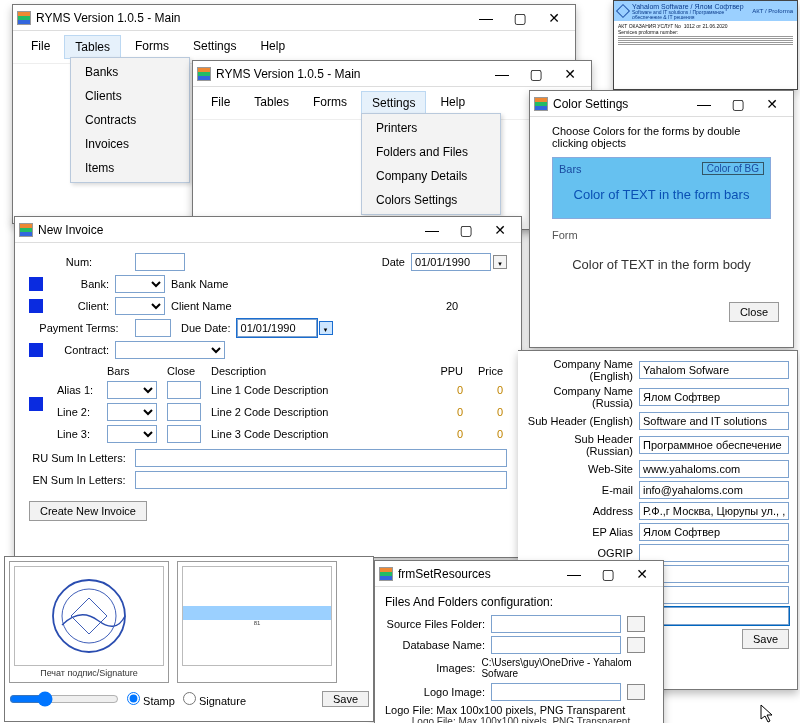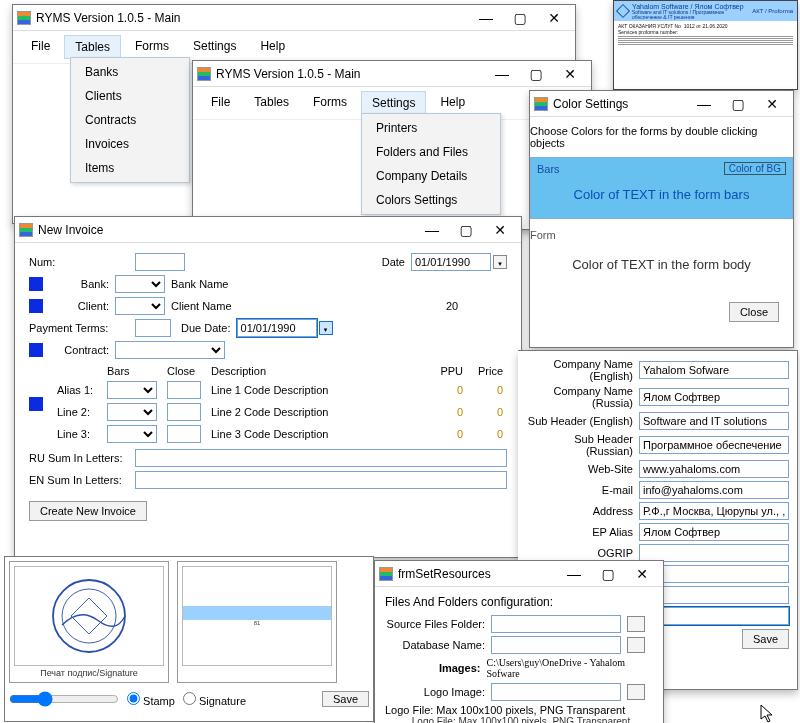--- a/index.html
+++ b/index.html
@@ -24,21 +24,21 @@
   select { height: 18px; }
   input.dt { width: 80px; }
   .datewrap { display: inline-flex; align-items: center; gap: 2px; }
   .dtpick { width: 14px; height: 14px; border: 1px solid #888; display: inline-flex; align-items: flex-end; justify-content: center; font-size: 10px; cursor: pointer; background: #f4f4f4; }
   .dtpick::after { content: "▾"; font-size: 7px; }
   .btn { border: 1px solid #999; background: #f2f2f2; padding: 3px 10px; font-size: 11px; cursor: pointer; }
   .sq { width: 14px; height: 14px; background: #0a2be0; display: inline-block; }
 
   
   #invoice .row { display: flex; align-items: center; gap: 6px; padding: 2px 0; }
-  #invoice .lab { width: 100px; text-align: left; }
+  #invoice .lab { width: 100px; text-align: center; }
   #invoice .lines td, #invoice .lines th { padding: 2px 4px; font-size: 11px; font-weight: normal; }
   #invoice .lines th { text-align: left; }
   #invoice .lines .r { text-align: right; }
 
   
   #colorset .bars { background: #66c1f0; border: 1px solid #8ad; padding: 4px 6px; }
   #colorset .bars-head { color: #1a4aa0; font-size: 11px; display:flex; justify-content:space-between; align-items:center;}
   #colorset .bars-body { text-align: center; padding: 12px 0; color: #0a50b4; font-size: 13px; }
   #colorset .colbg { border: 1px solid #356; padding: 0 4px; font-size: 10px; }
   #colorset .form-body { text-align: center; padding: 16px 0; font-size: 13px; color: #333; }
@@ -260,21 +260,21 @@
 <div id="colorset" class="window" style="left:529px; top:90px; width:265px; height:258px;">
   <div class="titlebar">
     <span class="icon"></span>
     <span class="title">Color Settings</span>
     <div class="winbtns">
       <span>—</span>
       <span>▢</span>
       <span class="close">✕</span>
     </div>
   </div>
-  <div style="padding:8px 0;">
+  <div style="padding:8px 22px;">
     <div style="font-size:11px;">Choose Colors for the forms by double clicking objects</div>
     <div style="margin-top:8px;">
       <div class="bars">
         <div class="bars-head">
           <span>Bars</span>
           <span class="colbg">Color of BG</span>
         </div>
         <div class="bars-body">Color of TEXT in the form bars</div>
       </div>
       <div style="margin-top:10px; font-size:11px; color:#555">Form</div>
@@ -360,22 +360,22 @@
       <label>Source Files Folder:</label>
       <input type="text" style="">
       <span class="bb"></span>
     </div>
     <div class="fr">
       <label>Database Name:</label>
       <input type="text" style="">
       <span class="bb"></span>
     </div>
     <div class="fr">
-      <label style="font-weight:bold">Images:</label>
-      <span style="font-size:10px;font-family:Liberation Serif, serif;">C:\Users\guy\OneDrive - Yahalom Sofware</span>
+      <label style="font-weight:normal">Images:</label>
+      <span style="font-size:10px;">C:\Users\guy\OneDrive - Yahalom Sofware</span>
     </div>
     <div class="fr" style="margin-top:4px">
       <label>Logo Image:</label>
       <input type="text" style="">
       <span class="bb"></span>
     </div>
 Logo File: Max 100x100 pixels, PNG Transparent
     <div class="hint" style="text-align:center">Logo File: Max 100x100 pixels, PNG Transparent</div>
     
     

